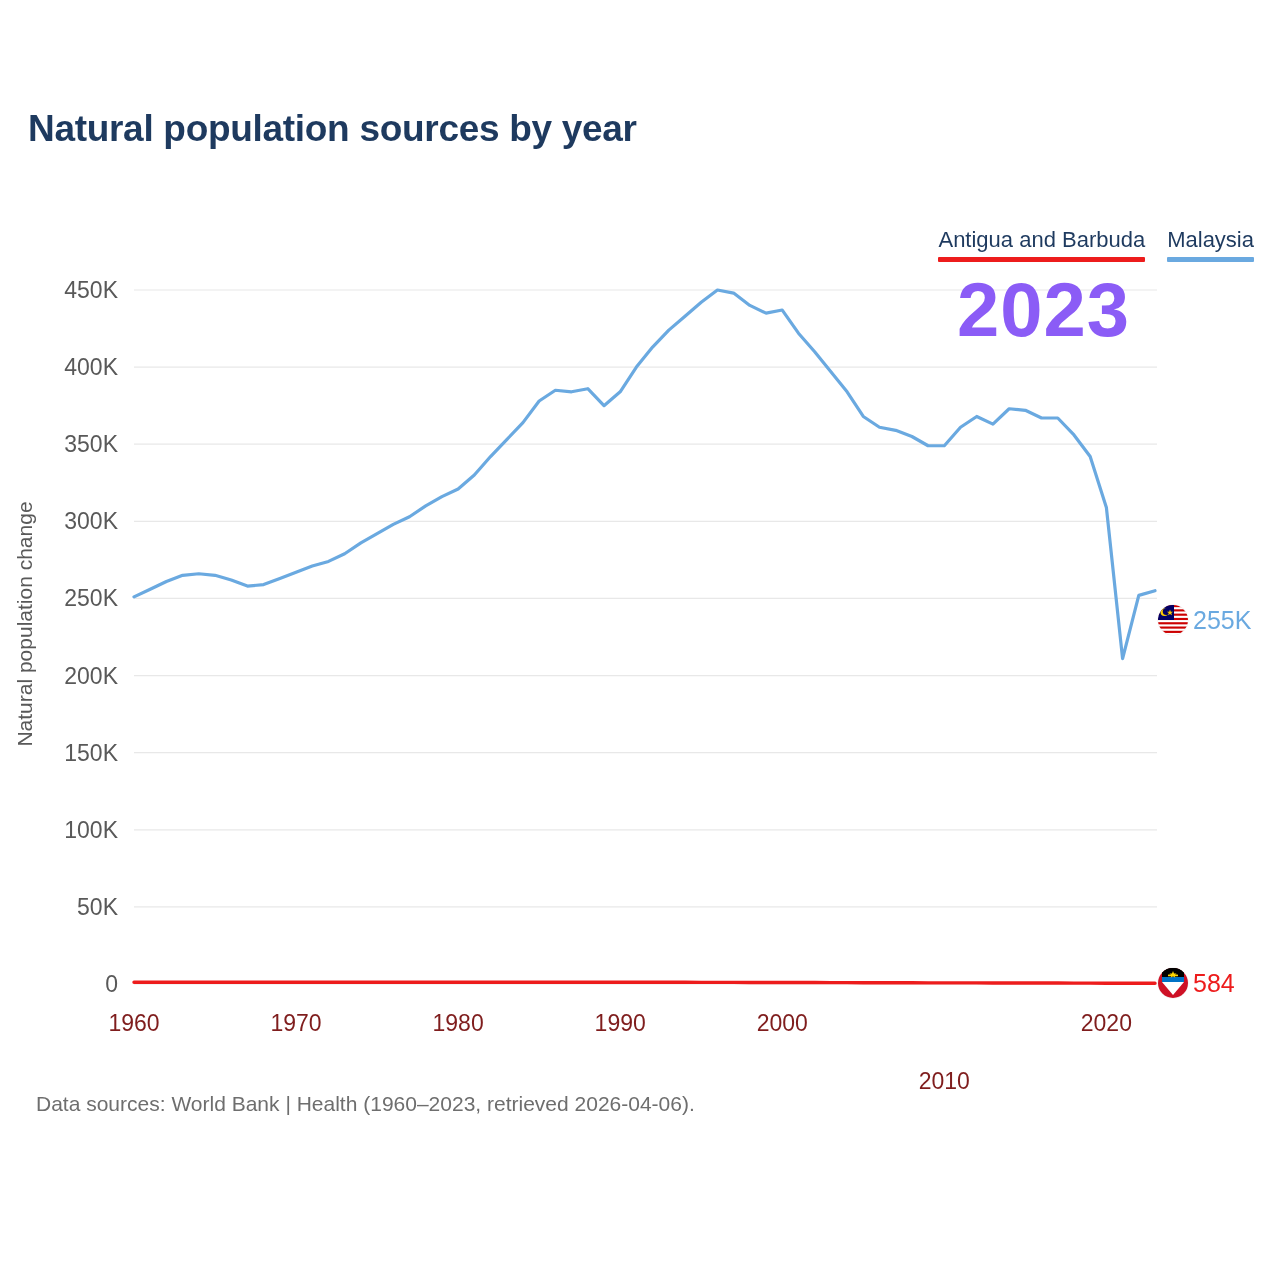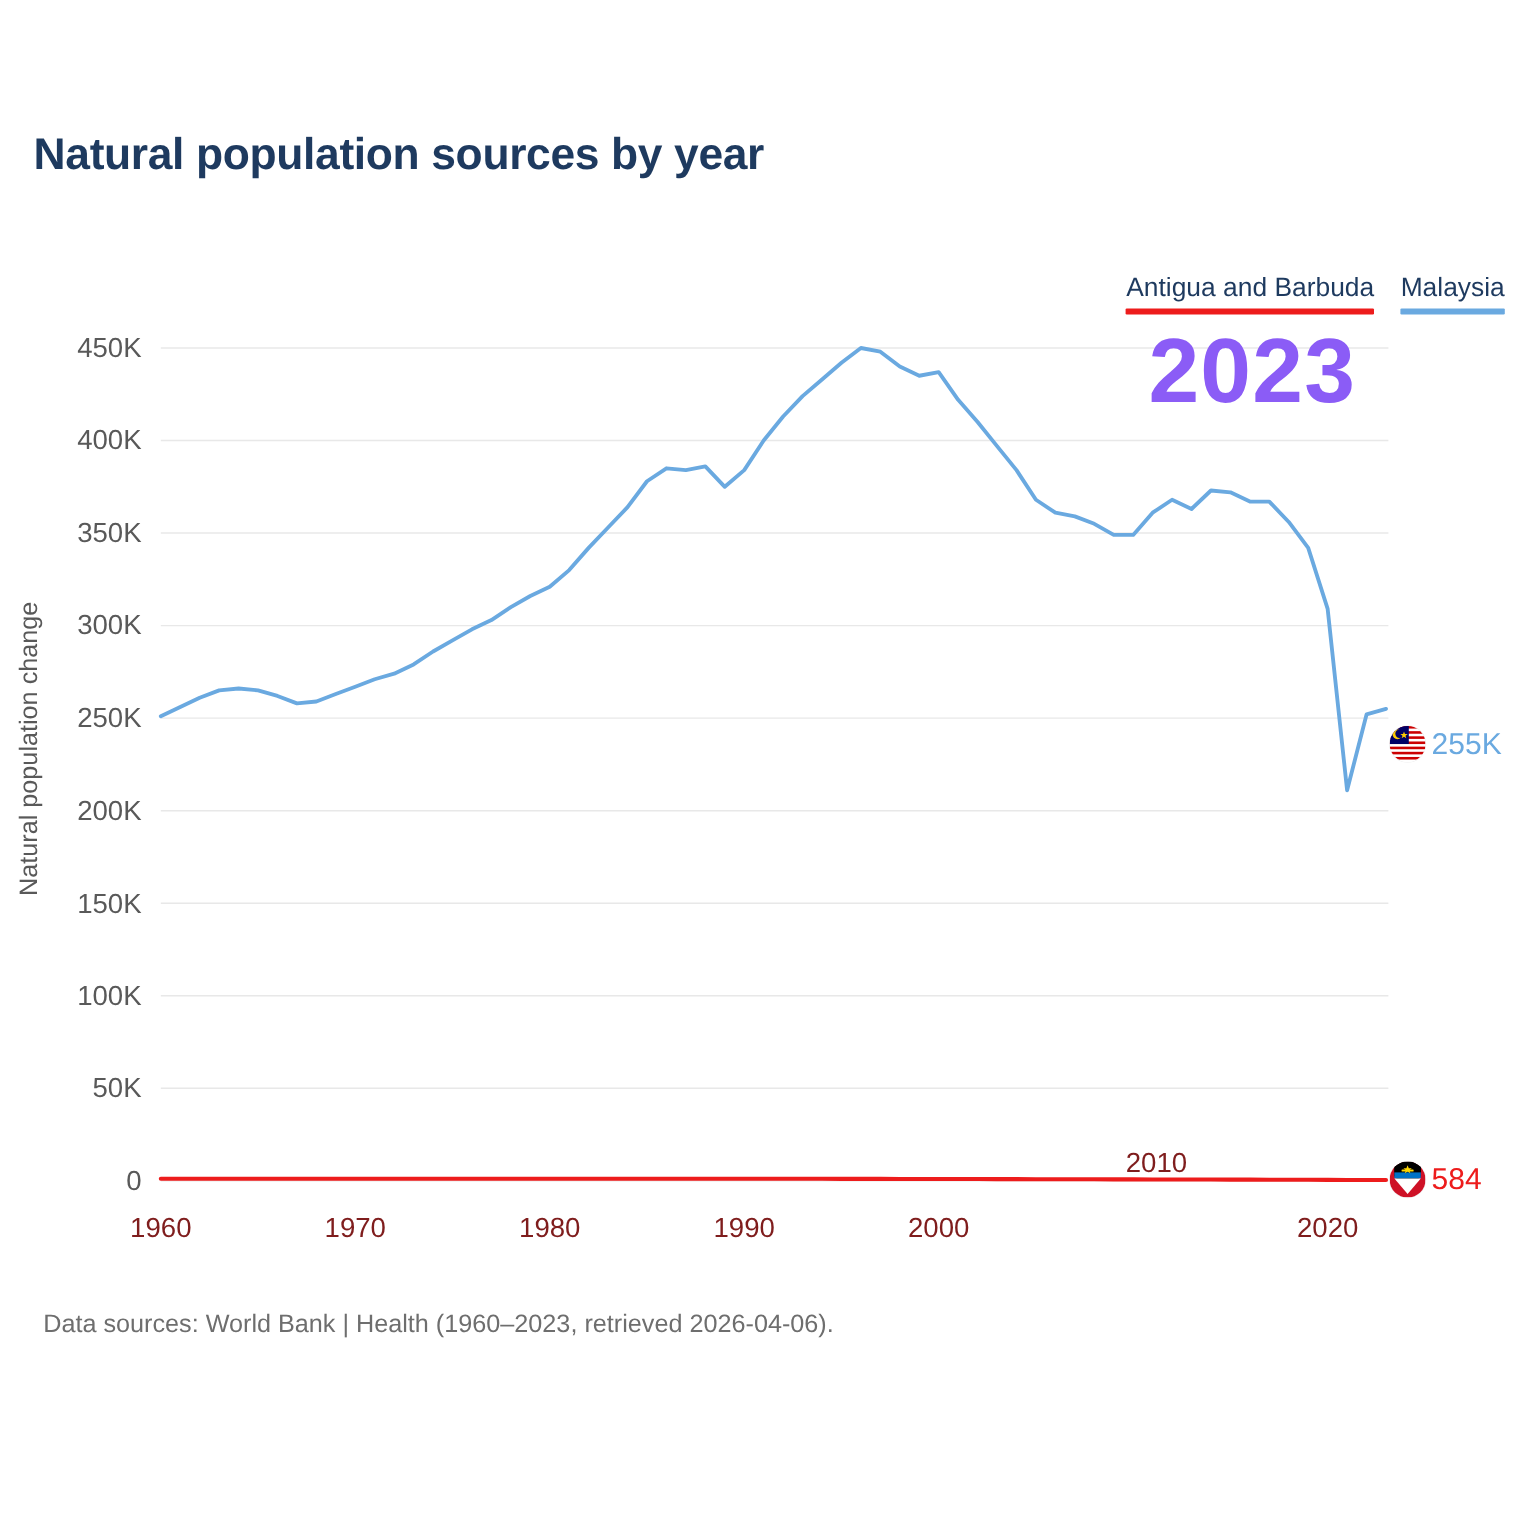--- a/index.html
+++ b/index.html
@@ -153,21 +153,21 @@
     <div class="ytick-label" style="left: 8px; top: 598.444px;">250K</div>
     <div class="ytick-label" style="left: 8px; top: 521.333px;">300K</div>
     <div class="ytick-label" style="left: 8px; top: 444.222px;">350K</div>
     <div class="ytick-label" style="left: 8px; top: 367.111px;">400K</div>
     <div class="ytick-label" style="left: 8px; top: 290px;">450K</div>
     <div class="xtick-label" style="left: 134px; top: 1010px;">1960</div>
     <div class="xtick-label" style="left: 296.063px; top: 1010px;">1970</div>
     <div class="xtick-label" style="left: 458.127px; top: 1010px;">1980</div>
     <div class="xtick-label" style="left: 620.19px; top: 1010px;">1990</div>
     <div class="xtick-label" style="left: 782.254px; top: 1010px;">2000</div>
-    <div class="xtick-label" style="left: 944.317px; top: 956px; text-align: right;">2010</div>
+    <div class="xtick-label" style="left: 944.317px; top: 1068px;">2010</div>
     <div class="xtick-label" style="left: 1106.38px; top: 1010px; text-align: center;">2020</div>
   </div>
 
 <div id="y-axis-title">Natural population change</div>
 
 <div class="endlabel" id="end-malaysia" style="left:1158px; top:575px; color:#6AA9E0;margin-top:30px;">
   <span class="flag">
     <svg viewBox="0 0 60 60" width="30" height="30">
       <rect x="0" y="0" width="60" height="60" fill="#ffffff"></rect>
       <g>

